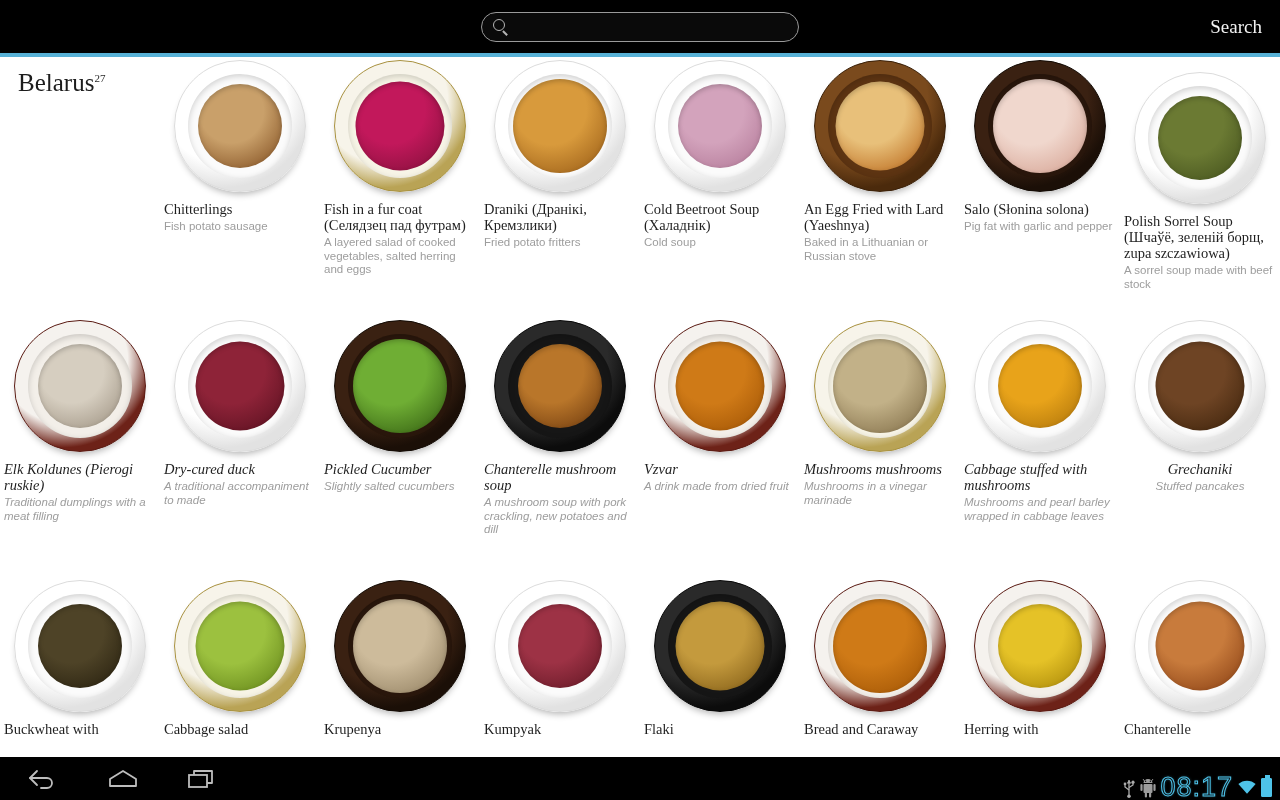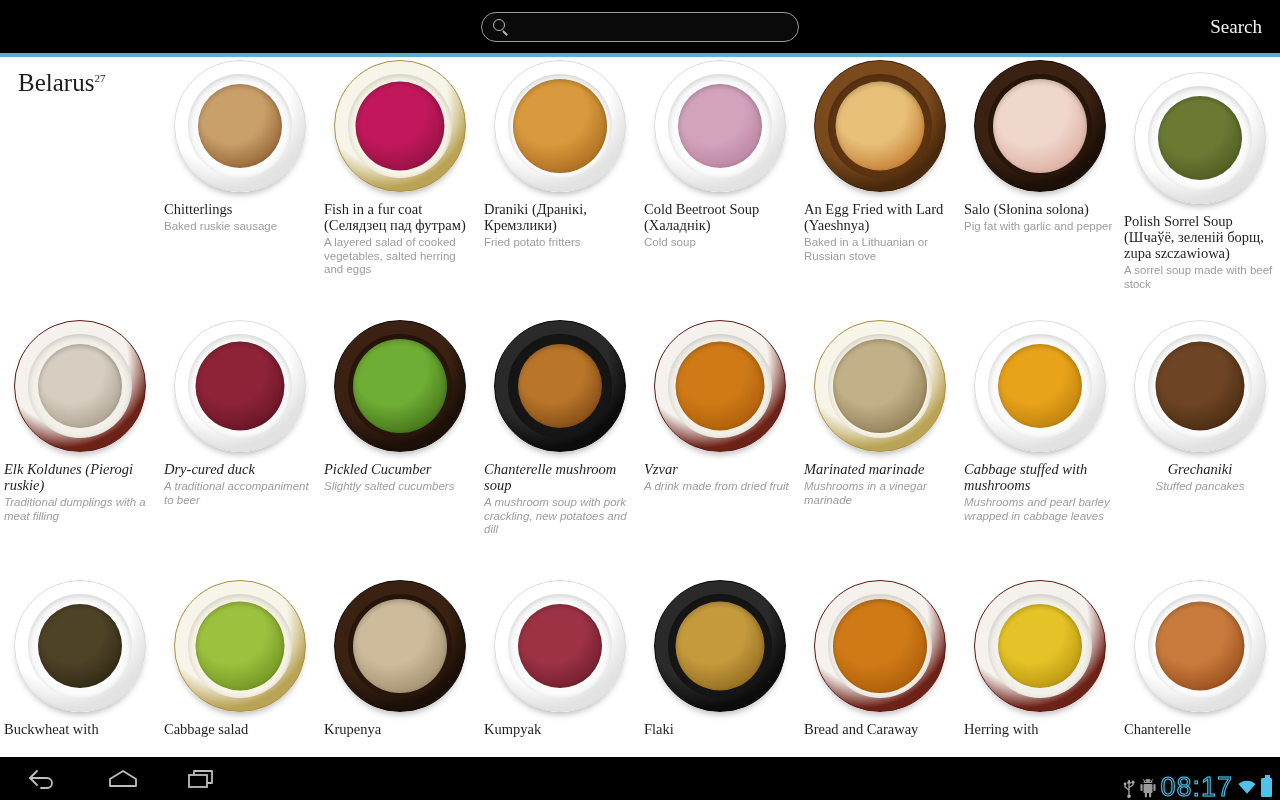--- a/index.html
+++ b/index.html
@@ -129,21 +129,21 @@
     <div id="grid-root">
         <div class="row" style="position: absolute; left: 0px; top: 0px; height: 260px;">
           <div class="cell" style="left: 160px; top: 0px;">
             <div class="thumb">
               <div class="plate" style="width: 132px; height: 132px; background: radial-gradient(circle at 38% 30%, rgb(255, 255, 255) 0%, rgb(255, 255, 255) 52%, rgb(226, 226, 226) 72%, rgb(226, 226, 226) 100%); border: 1px solid rgb(220, 220, 220);"></div>
               <div class="plate" style="width: 104px; height: 104px; background: rgb(251, 251, 251); box-shadow: rgba(0, 0, 0, 0.18) 0px 2px 6px inset; border: none;"></div>
               <div class="food" style="width: 84px; height: 84px; background: radial-gradient(circle at 40% 32%, rgb(201, 160, 106) 0%, rgb(201, 160, 106) 42%, rgb(141, 92, 45) 86%, rgb(141, 92, 45) 100%); box-shadow: rgba(0, 0, 0, 0.22) 0px 2px 5px inset;"></div>
             </div>
             <div class="caption">
               <div class="title">Chitterlings</div>
-              <div class="subtitle">Baked ruskie sausage</div>
+              <div class="subtitle">Fish potato sausage</div>
             </div>
           </div>
           <div class="cell" style="left: 320px; top: 0px;">
             <div class="thumb">
               <div class="plate" style="width: 132px; height: 132px; background: radial-gradient(circle at 38% 30%, rgb(247, 244, 234) 0%, rgb(247, 244, 234) 52%, rgb(185, 163, 85) 72%, rgb(185, 163, 85) 100%); border: 1px solid rgb(168, 145, 63);"></div>
               <div class="plate" style="width: 104px; height: 104px; background: rgb(247, 244, 230); box-shadow: rgba(0, 0, 0, 0.18) 0px 2px 6px inset; border: none;"></div>
               <div class="food" style="width: 89px; height: 89px; background: radial-gradient(circle at 40% 32%, rgb(194, 24, 91) 0%, rgb(194, 24, 91) 42%, rgb(142, 17, 64) 86%, rgb(142, 17, 64) 100%); box-shadow: rgba(0, 0, 0, 0.22) 0px 2px 5px inset;"></div>
             </div>
             <div class="caption">
               <div class="title">Fish in a fur coat (Селядзец пад футрам)</div>
@@ -219,21 +219,21 @@
             </div>
           </div>
           <div class="cell" style="left: 160px; top: 0px;">
             <div class="thumb">
               <div class="plate" style="width: 132px; height: 132px; background: radial-gradient(circle at 38% 30%, rgb(255, 255, 255) 0%, rgb(255, 255, 255) 52%, rgb(226, 226, 226) 72%, rgb(226, 226, 226) 100%); border: 1px solid rgb(220, 220, 220);"></div>
               <div class="plate" style="width: 104px; height: 104px; background: rgb(251, 251, 251); box-shadow: rgba(0, 0, 0, 0.18) 0px 2px 6px inset; border: none;"></div>
               <div class="food" style="width: 89px; height: 89px; background: radial-gradient(circle at 40% 32%, rgb(142, 35, 56) 0%, rgb(142, 35, 56) 42%, rgb(97, 19, 35) 86%, rgb(97, 19, 35) 100%); box-shadow: rgba(0, 0, 0, 0.22) 0px 2px 5px inset;"></div>
             </div>
             <div class="caption">
               <div class="title">Dry-cured duck</div>
-              <div class="subtitle">A traditional accompaniment to beer</div>
+              <div class="subtitle">A traditional accompaniment to made</div>
             </div>
           </div>
           <div class="cell" style="left: 320px; top: 0px;">
             <div class="thumb">
               <div class="plate" style="width: 132px; height: 132px; background: radial-gradient(circle at 38% 30%, rgb(58, 33, 18) 0%, rgb(58, 33, 18) 52%, rgb(27, 15, 7) 72%, rgb(27, 15, 7) 100%); border: 1px solid rgb(18, 10, 4);"></div>
               <div class="plate" style="width: 104px; height: 104px; background: rgb(42, 23, 12); box-shadow: rgba(0, 0, 0, 0.18) 0px 2px 6px inset; border: none;"></div>
               <div class="food" style="width: 94px; height: 94px; background: radial-gradient(circle at 40% 32%, rgb(111, 174, 52) 0%, rgb(111, 174, 52) 42%, rgb(61, 107, 23) 86%, rgb(61, 107, 23) 100%); box-shadow: rgba(0, 0, 0, 0.22) 0px 2px 5px inset;"></div>
             </div>
             <div class="caption">
               <div class="title">Pickled Cucumber</div>
@@ -262,21 +262,21 @@
               <div class="subtitle">A drink made from dried fruit</div>
             </div>
           </div>
           <div class="cell" style="left: 800px; top: 0px;">
             <div class="thumb">
               <div class="plate" style="width: 132px; height: 132px; background: radial-gradient(circle at 38% 30%, rgb(247, 244, 234) 0%, rgb(247, 244, 234) 52%, rgb(185, 163, 85) 72%, rgb(185, 163, 85) 100%); border: 1px solid rgb(168, 145, 63);"></div>
               <div class="plate" style="width: 104px; height: 104px; background: rgb(247, 244, 230); box-shadow: rgba(0, 0, 0, 0.18) 0px 2px 6px inset; border: none;"></div>
               <div class="food" style="width: 94px; height: 94px; background: radial-gradient(circle at 40% 32%, rgb(194, 177, 136) 0%, rgb(194, 177, 136) 42%, rgb(139, 120, 81) 86%, rgb(139, 120, 81) 100%); box-shadow: rgba(0, 0, 0, 0.22) 0px 2px 5px inset;"></div>
             </div>
             <div class="caption">
-              <div class="title">Marinated marinade</div>
+              <div class="title">Mushrooms mushrooms</div>
               <div class="subtitle">Mushrooms in a vinegar marinade</div>
             </div>
           </div>
           <div class="cell" style="left: 960px; top: 0px;">
             <div class="thumb">
               <div class="plate" style="width: 132px; height: 132px; background: radial-gradient(circle at 38% 30%, rgb(255, 255, 255) 0%, rgb(255, 255, 255) 52%, rgb(226, 226, 226) 72%, rgb(226, 226, 226) 100%); border: 1px solid rgb(220, 220, 220);"></div>
               <div class="plate" style="width: 104px; height: 104px; background: rgb(251, 251, 251); box-shadow: rgba(0, 0, 0, 0.18) 0px 2px 6px inset; border: none;"></div>
               <div class="food" style="width: 84px; height: 84px; background: radial-gradient(circle at 40% 32%, rgb(232, 163, 26) 0%, rgb(232, 163, 26) 42%, rgb(184, 124, 13) 86%, rgb(184, 124, 13) 100%); box-shadow: rgba(0, 0, 0, 0.22) 0px 2px 5px inset;"></div>
             </div>
             <div class="caption">

